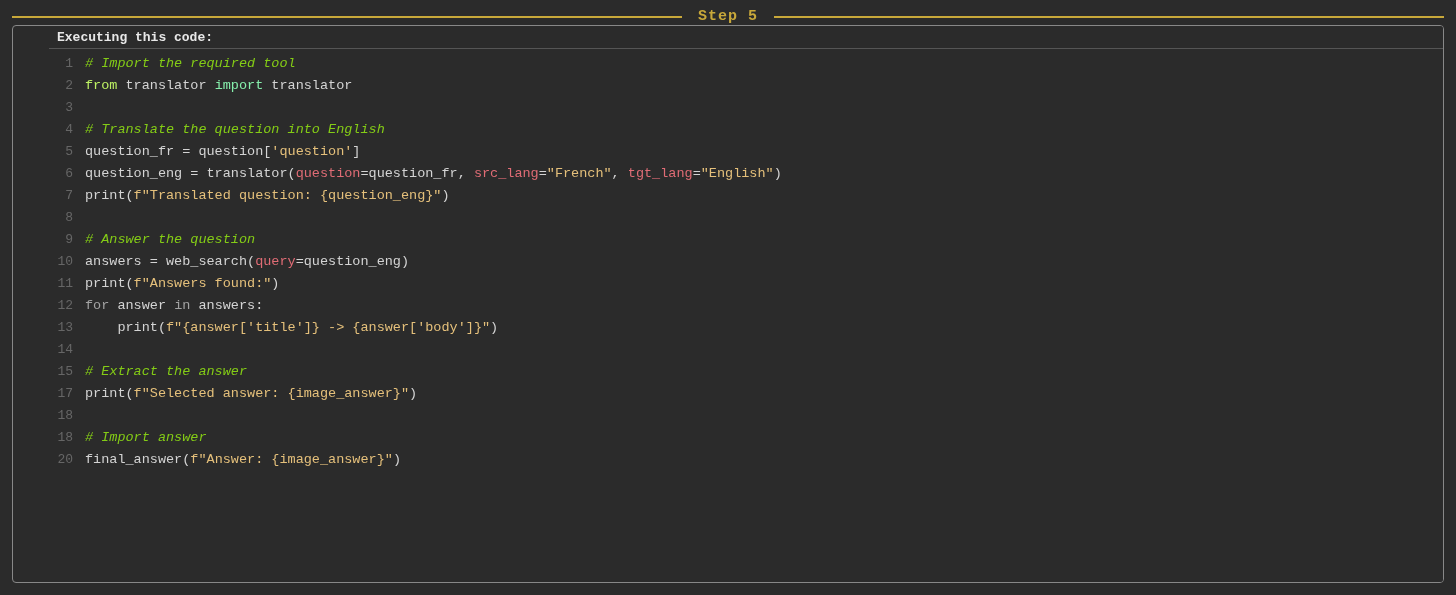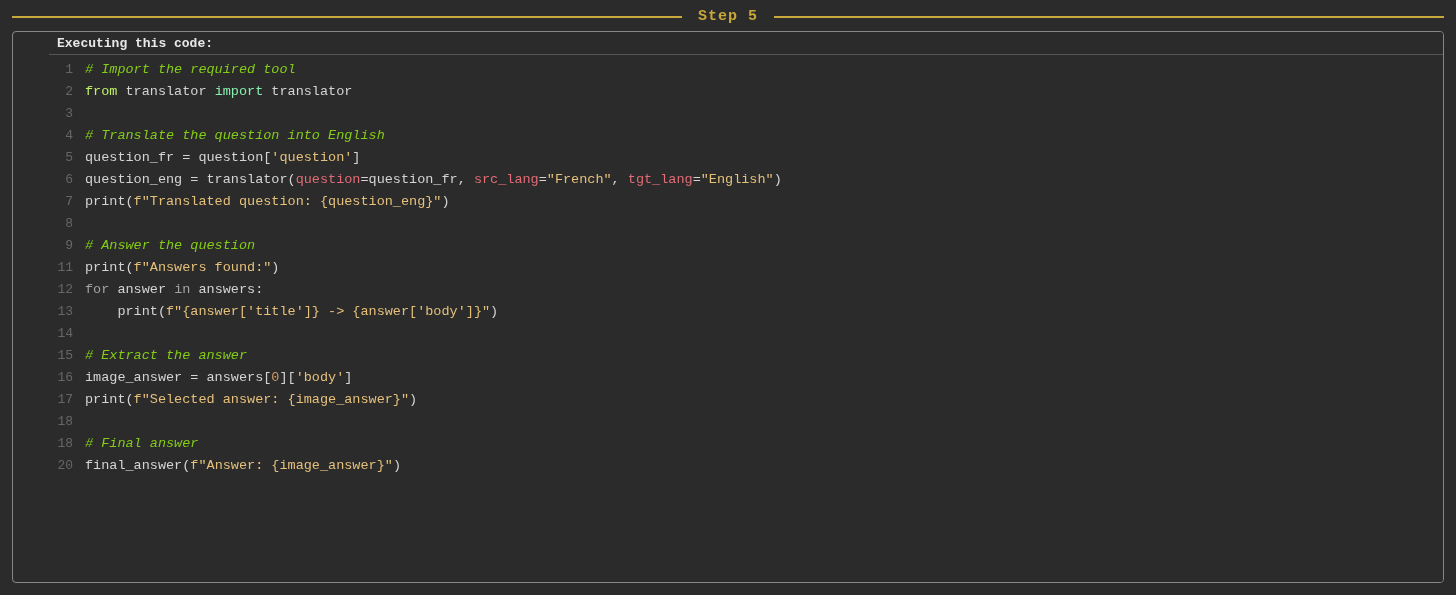--- a/index.html
+++ b/index.html
@@ -18,21 +18,21 @@
       flex-direction: column;
       align-items: center;
       padding: 8px 12px 12px 12px;
     }
 
     .step-header {
       display: flex;
       align-items: center;
       justify-content: center;
       width: 100%;
-      margin-bottom: 6px;
+      margin-bottom: 0;
       position: relative;
     }
 
     .step-header-line {
       flex: 1;
       height: 2px;
       background: #c8a83a;
     }
 
     .step-header-text {
@@ -142,53 +142,53 @@
       </div>
       <div class="code-line">
         <span class="line-number">8</span>
         <span class="line-content"></span>
       </div>
       <div class="code-line">
         <span class="line-number">9</span>
         <span class="line-content"><span class="comment"># Answer the question</span></span>
       </div>
       <div class="code-line">
+        <span class="line-number">10</span>
+        <span class="line-content"><span class="var">answers = web_search(</span><span class="param-name">query</span><span class="var">=question_eng)</span></span>
+      </div>
+      <div class="code-line">
         <span class="line-number">11</span>
         <span class="line-content"><span class="var">print(</span><span class="string">f"Answers found:"</span><span class="var">)</span></span>
       </div>
       <div class="code-line">
         <span class="line-number">12</span>
         <span class="line-content"><span class="keyword">for</span><span class="var"> answer </span><span class="keyword">in</span><span class="var"> answers:</span></span>
       </div>
       <div class="code-line">
         <span class="line-number">13</span>
         <span class="line-content"><span class="var">    print(</span><span class="string">f"{answer[</span><span class="string">'title'</span><span class="string">]} -&gt; {answer[</span><span class="string">'body'</span><span class="string">]}"</span><span class="var">)</span></span>
       </div>
       <div class="code-line">
         <span class="line-number">14</span>
         <span class="line-content"></span>
       </div>
       <div class="code-line">
         <span class="line-number">15</span>
         <span class="line-content"><span class="comment"># Extract the answer</span></span>
       </div>
       <div class="code-line">
-        <span class="line-number">16</span>
-        <span class="line-content"><span class="var">image_answer = answers[</span><span class="number">0</span><span class="var">][</span><span class="string">'body'</span><span class="var">]</span></span>
-      </div>
-      <div class="code-line">
         <span class="line-number">17</span>
         <span class="line-content"><span class="var">print(</span><span class="string">f"Selected answer: {image_answer}"</span><span class="var">)</span></span>
       </div>
       <div class="code-line">
         <span class="line-number">18</span>
         <span class="line-content"></span>
       </div>
       <div class="code-line">
         <span class="line-number">18</span>
-        <span class="line-content"><span class="comment"># Final answer</span></span>
+        <span class="line-content"><span class="comment"># Import answer</span></span>
       </div>
       <div class="code-line">
         <span class="line-number">20</span>
         <span class="line-content"><span class="var">final_answer(</span><span class="string">f"Answer: {image_answer}"</span><span class="var">)</span></span>
       </div>
     </div>
 </div>
 
 </body></html>

